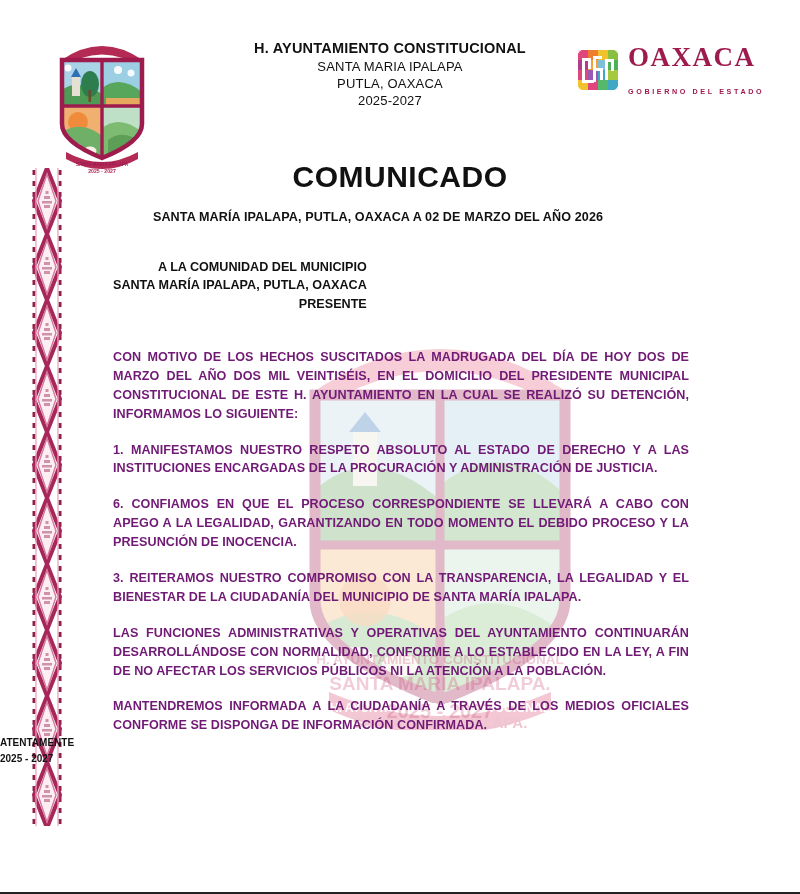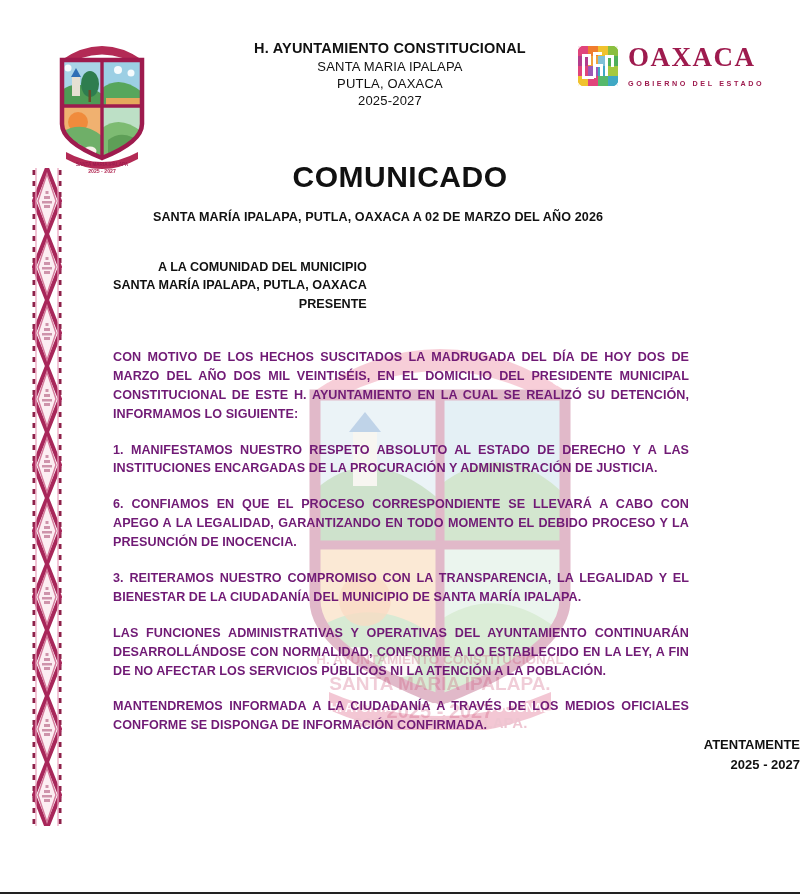--- a/index.html
+++ b/index.html
@@ -99,21 +99,21 @@
     font-size: 27px;
     font-weight: bold;
     color: #9E1B4E;
     letter-spacing: 1.5px;
     font-family: "Liberation Serif", serif;
   }
   .oax-word .small {
     font-size: 7.2px;
     color: #9E1B4E;
     letter-spacing: 2.6px;
-    margin-top: 9px;
+    margin-top: 17px;
     font-weight: bold;
   }
 
   
   .content {
     position: absolute;
     left: 0; top: 0;
     width: 800px;
     z-index: 5;
   }
@@ -164,22 +164,22 @@
     margin: 0 0 17px 0;
     letter-spacing: 0.05px;
   }
   .para:last-child { margin-bottom: 0; }
 
   .signoff {
     position: absolute;
     left: 0;
     top: 735px;
     width: 800px;
-    text-align: right;
-    font-size: 13px;
+    text-align: left;
+    font-size: 10px;
     font-weight: bold;
     line-height: 1.55;
     color: #111;
   }
 </style>
 </head>
 <body>
 
 <div class="page">
 

